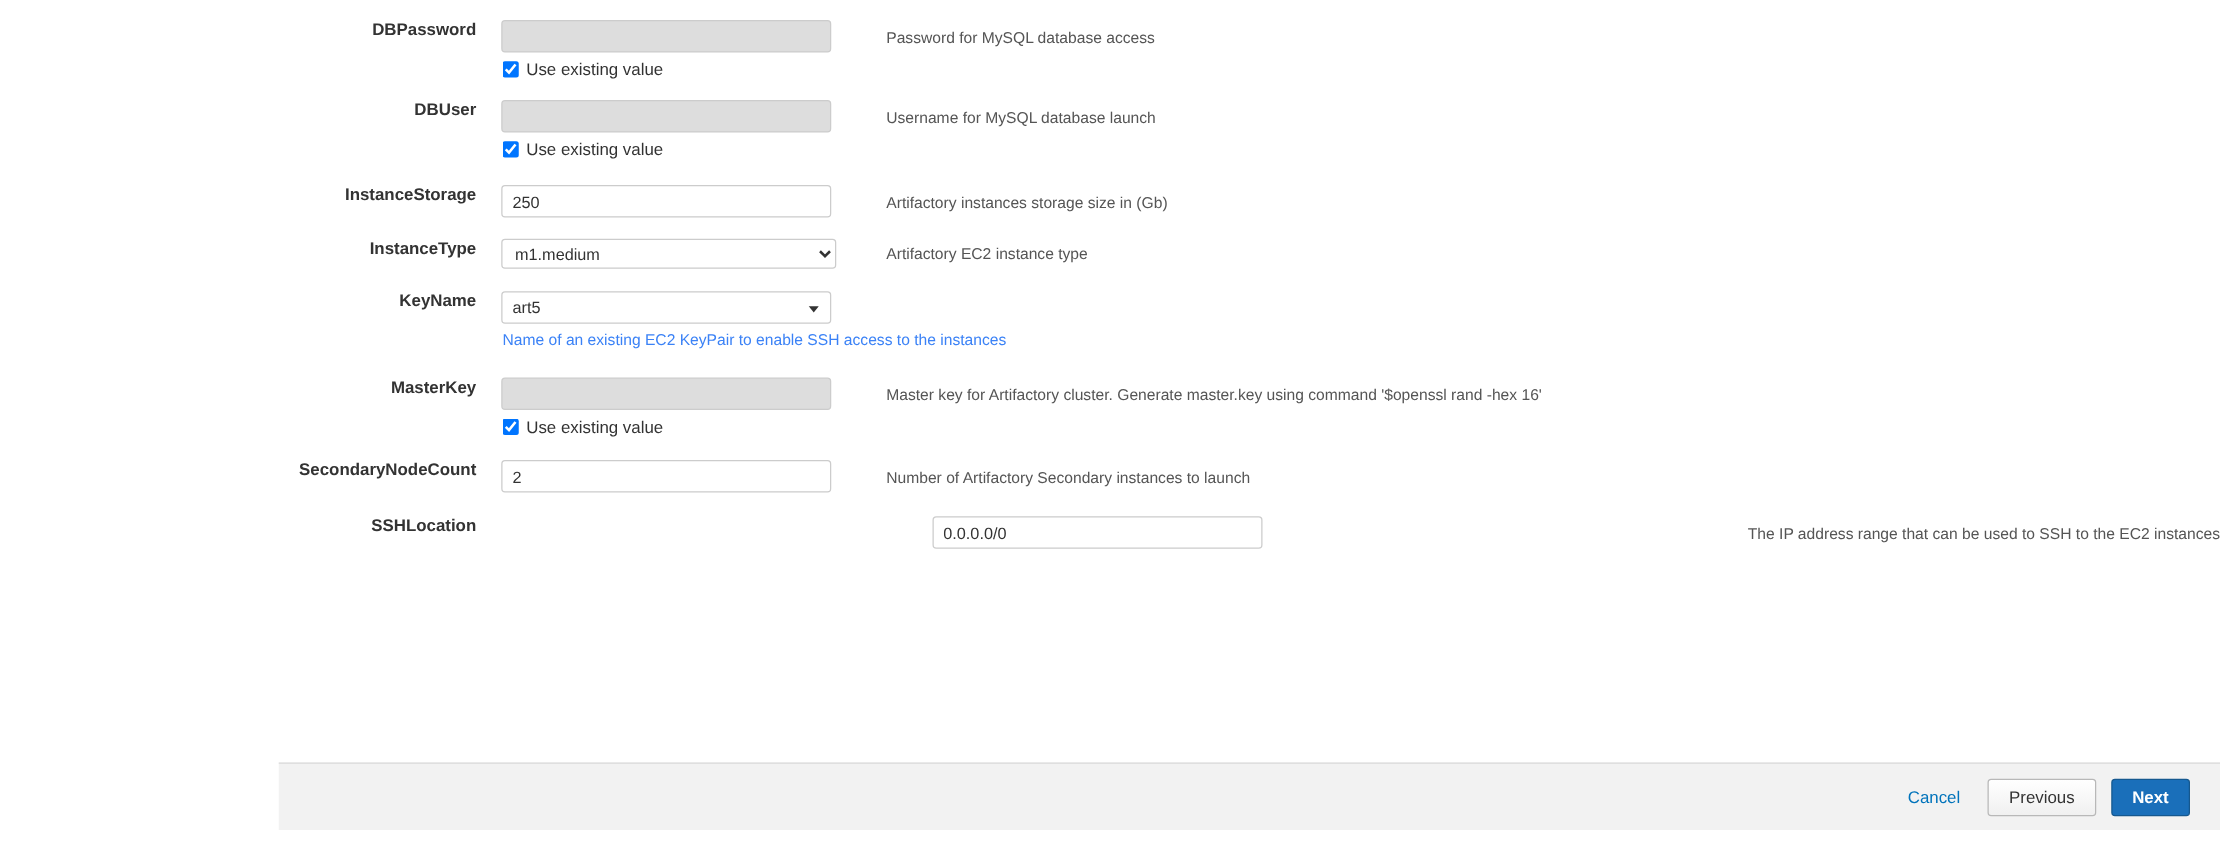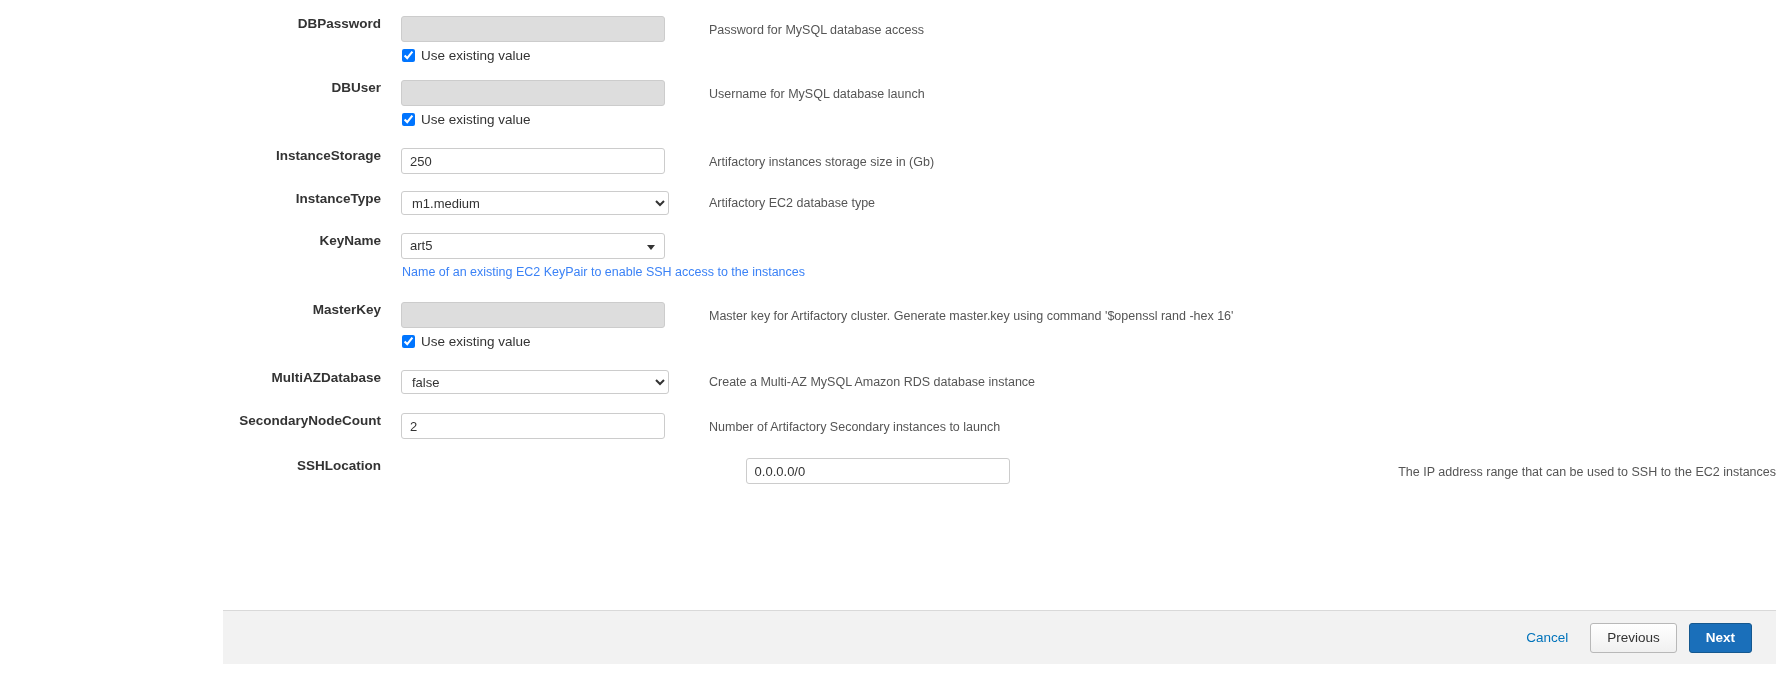--- a/index.html
+++ b/index.html
@@ -209,21 +209,21 @@
       <div class="param-desc" style="padding-top:7px;">Artifactory instances storage size in (Gb)</div>
     </div>
 
     <div class="param-row" style="margin-top:17px;">
       <div class="param-label">InstanceType</div>
       <div class="param-control">
         <select class="sel">
           <option>m1.medium</option>
         </select>
       </div>
-      <div class="param-desc" style="padding-top:5px;">Artifactory EC2 database type</div>
+      <div class="param-desc" style="padding-top:5px;">Artifactory EC2 instance type</div>
     </div>
 
     <div class="param-row" style="margin-top:18px;">
       <div class="param-label">KeyName</div>
       <div class="param-control">
         <div class="fake-select">
           <span>art5</span>
           <span class="caret"></span>
         </div>
         <div class="hint-below">Name of an existing EC2 KeyPair to enable SSH access to the instances</div>
@@ -236,29 +236,20 @@
       <div class="param-control">
         <input class="txt disabled" type="text" disabled="" value="" style="">
         <div class="usecheck">
           <input type="checkbox" checked="" style="">
           <label>Use existing value</label>
         </div>
       </div>
       <div class="param-desc" style="padding-top:7px;">Master key for Artifactory cluster. Generate master.key using command '$openssl rand -hex 16'</div>
     </div>
 
-    <div class="param-row" style="margin-top:21px;">
-      <div class="param-label">MultiAZDatabase</div>
-      <div class="param-control">
-        <select class="sel">
-          <option>false</option>
-        </select>
-      </div>
-      <div class="param-desc" style="padding-top:5px;">Create a Multi-AZ MySQL Amazon RDS database instance</div>
-    </div>
 
     <div class="param-row" style="margin-top:19px;">
       <div class="param-label">SecondaryNodeCount</div>
       <div class="param-control">
         <input class="txt" type="text" value="2" style="">
       </div>
       <div class="param-desc" style="padding-top:7px;">Number of Artifactory Secondary instances to launch</div>
     </div>
 
     <div class="param-row" style="margin-top:19px;justify-content:space-between;">

